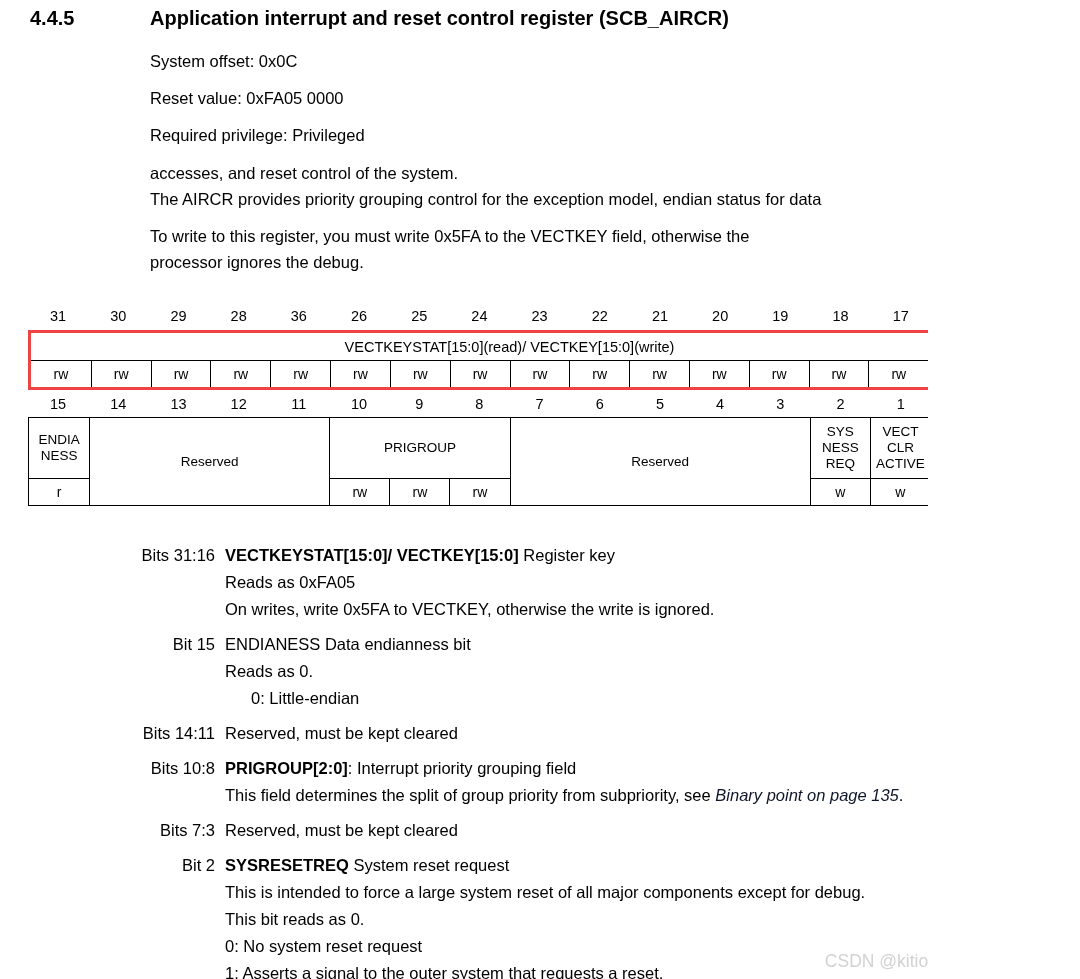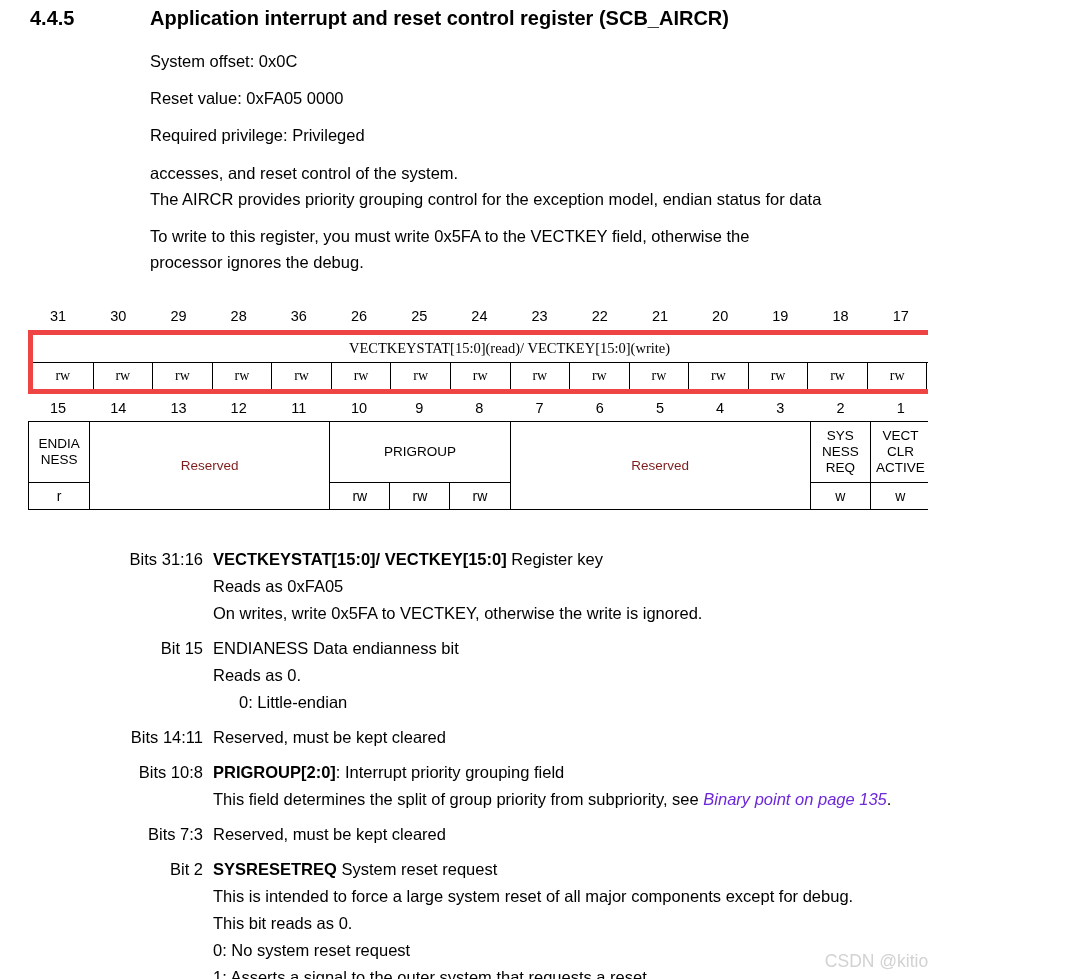--- a/index.html
+++ b/index.html
@@ -14,56 +14,56 @@
   .body-block{margin:18px 0 0 150px;font-size:16.5px;line-height:27px;}
   .meta-line{margin-bottom:10px;}
   .para{margin:11px 0 0 0;line-height:26px;}
   .para .pline{display:block;white-space:nowrap;}
   
   .diagram{margin:31px 0 0 28px;width:963px;}
   .bits-row{display:grid;grid-template-columns:repeat(16,1fr);text-align:center;
     font-size:14.5px;height:20px;line-height:20px;}
   .bits-row.top{margin-bottom:4px;}
   .bits-row.mid{margin-top:4px;margin-bottom:3px;}
-  .t1{border:5px solid #ef4444;font-family:Liberation Serif, serif;}
+  .t1{border:3px solid #ef4444;}
   .t1-head{height:27px;display:flex;align-items:center;justify-content:center;font-size:14.5px;}
   .t1-acc{display:grid;grid-template-columns:repeat(16,1fr);border-top:1px solid #000;}
   .t1-acc .cell{height:26px;display:flex;align-items:center;justify-content:center;
     font-size:14px;border-left:1px solid #000;}
   .t1-acc .cell:first-child{border-left:none;}
   .t2{display:grid;grid-template-columns:repeat(16,1fr);grid-template-rows:60px 27px;
     border:1px solid #000;}
   .t2 .cell{display:flex;align-items:center;justify-content:center;text-align:center;
     font-size:13.5px;line-height:16px;}
   .t2 .acc{font-size:14px;border-top:1px solid #000;}
   .t2 .bl{border-left:1px solid #000;}
-  .reserved{color:#7f1d1d;font-size:14px;}
+  .reserved{color:#000000;font-size:14px;}
   .c-endianess{grid-area:1/1/2/2;}
   .c-endianess-acc{grid-area:2/1/3/2;}
   .c-res1{grid-area:1/2/3/6;}
   .c-prigroup{grid-area:1/6/2/9;}
   .c-pg-a1{grid-area:2/6/3/7;}
   .c-pg-a2{grid-area:2/7/3/8;}
   .c-pg-a3{grid-area:2/8/3/9;}
   .c-res2{grid-area:1/9/3/14;}
   .c-srr{grid-area:1/14/2/15;}
   .c-srr-acc{grid-area:2/14/3/15;}
   .c-vca{grid-area:1/15/2/16;}
   .c-vca-acc{grid-area:2/15/3/16;}
   .c-vr{grid-area:1/16/2/17;font-family:Liberation Serif, serif;}
   .c-vr-acc{grid-area:2/16/3/17;}
   
   .descs{margin-top:36px;font-size:16.5px;line-height:27px;}
   .drow{display:flex;margin-bottom:8px;}
-  .dlabel{width:203px;flex:none;text-align:right;}
+  .dlabel{width:203px;flex:none;text-align:right;padding-left:12px;}
   .dbody{margin-left:10px;}
   .dline{white-space:nowrap;}
   .indent{padding-left:26px;}
   b{font-weight:bold;}
-  .doclink{color:#6d28d9;font-style:italic;text-decoration:none;}
+  .doclink{color:#0f172a;font-style:italic;text-decoration:none;}
   .watermark{position:absolute;right:-6px;bottom:7px;color:#d2d2d2;font-size:17.5px;}
 </style>
 </head>
 <body>
 
 <div class="page">
 
   <div class="heading">
     <span class="secnum">4.4.5</span>
     <span>Application interrupt and reset control register (SCB_AIRCR)</span>

